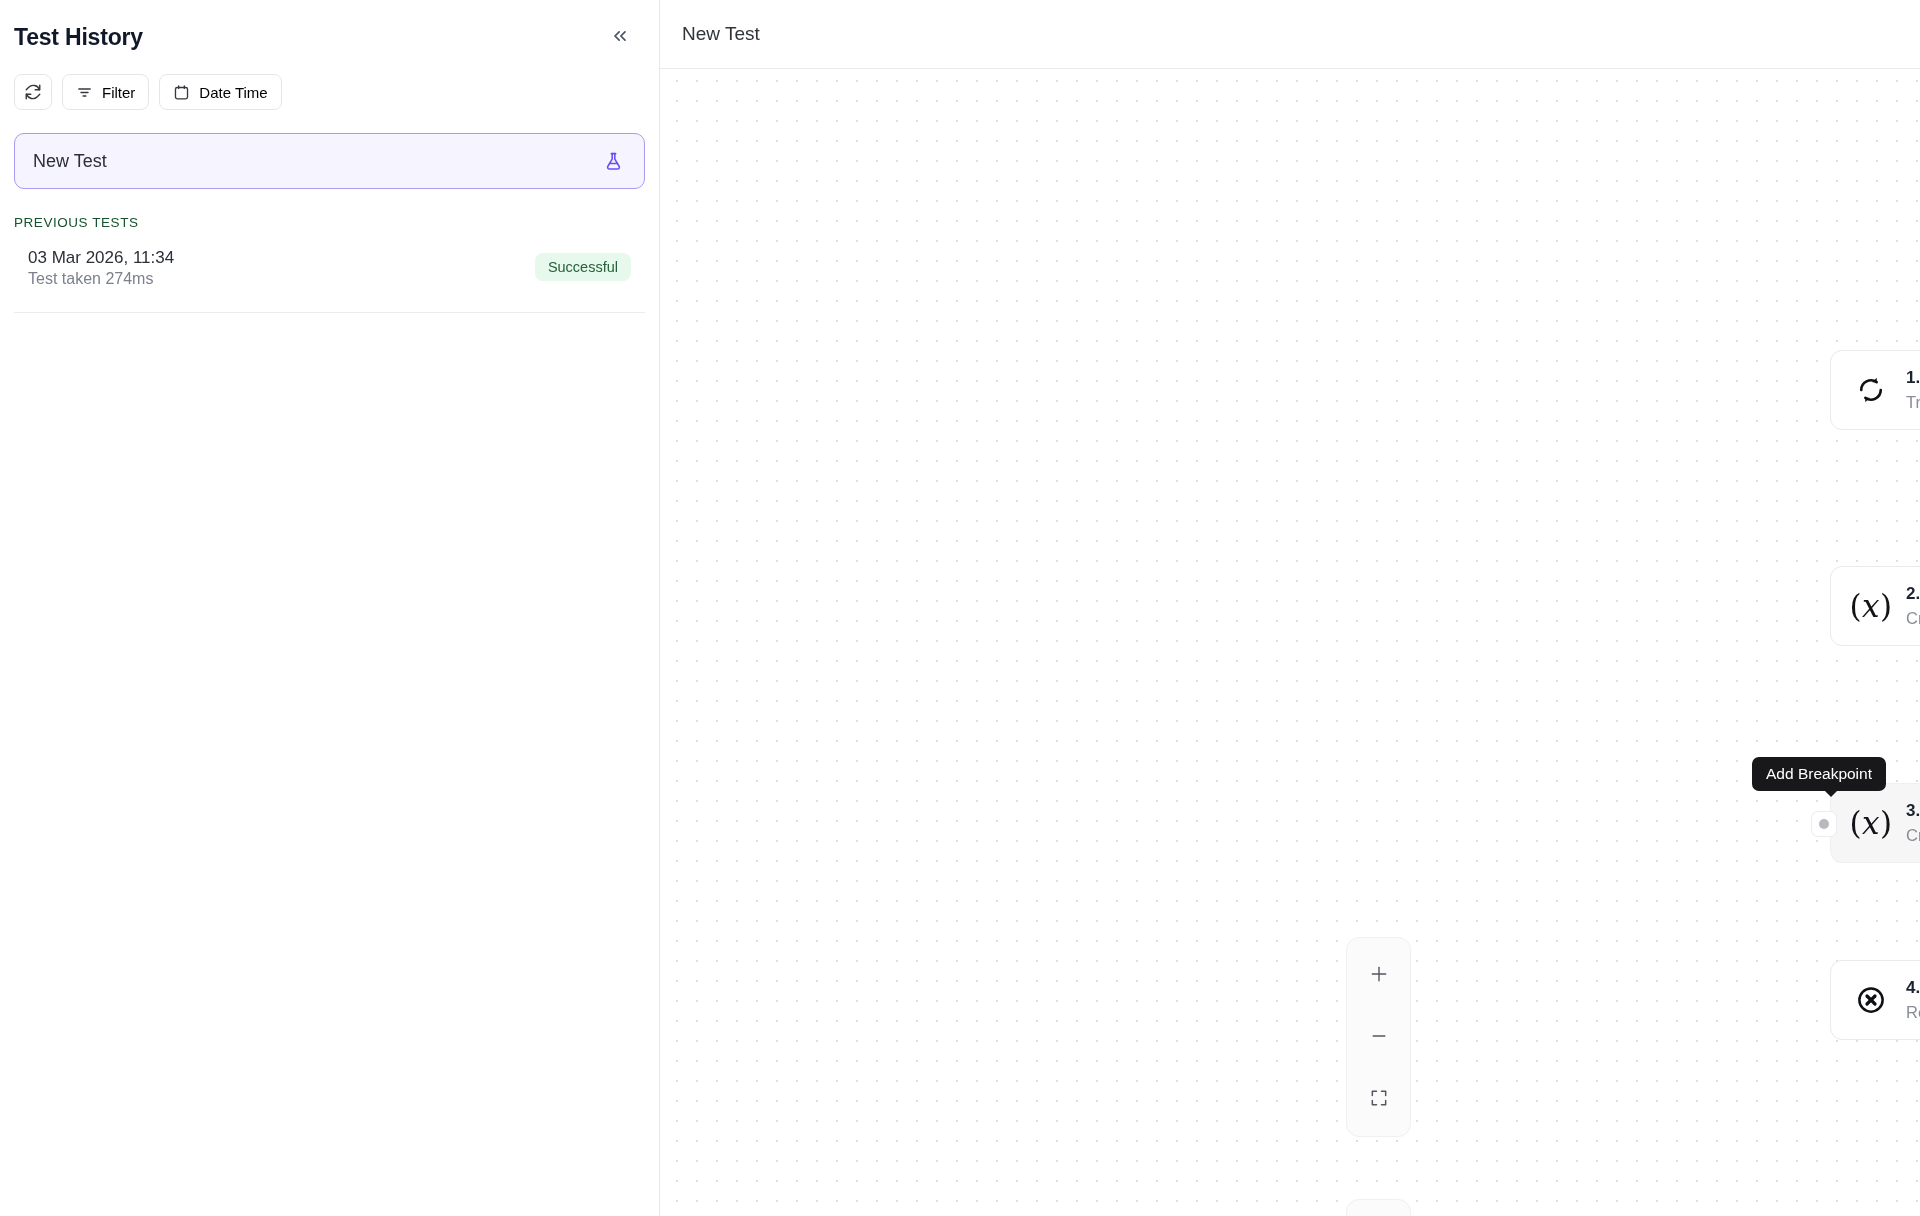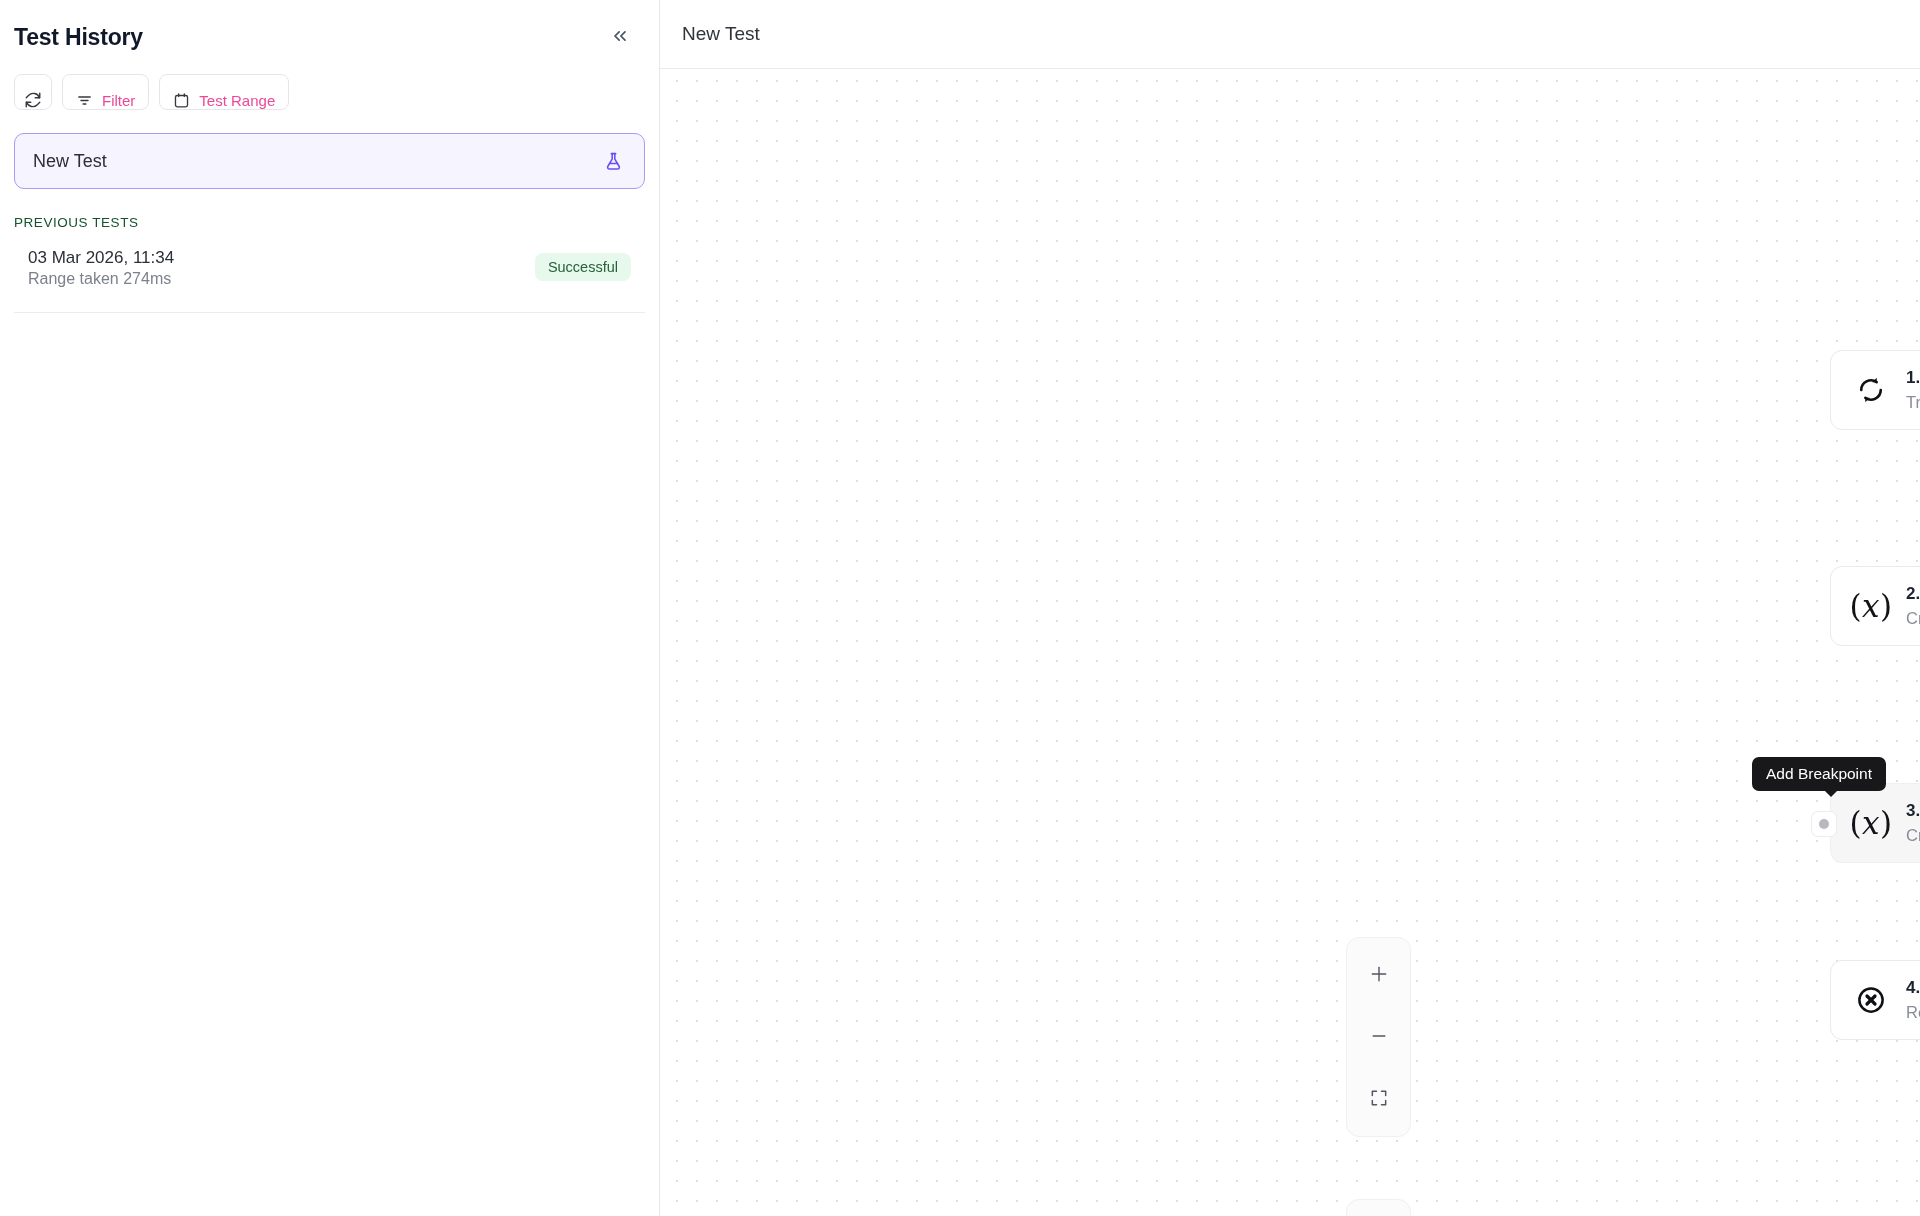--- a/index.html
+++ b/index.html
@@ -28,22 +28,22 @@
     font-size: 23px; font-weight: 700; color: #11182a; letter-spacing: -0.2px;
   }
   .collapse-btn {
     width: 30px; height: 30px; display: flex; align-items: center; justify-content: center;
     cursor: pointer; color: #4b5563; background: transparent; border: none;
   }
 
   .toolbar { display: flex; align-items: center; gap: 10px; padding: 16px 14px 0 14px; }
   .tb-btn {
     height: 36px; border: 1px solid #e6e6ea; border-radius: 8px;
-    background: #fff; display: inline-flex; align-items: flex-end; gap: 9px;
-    padding: 0 13px; font-size: 15px; color: #ec4899; cursor: pointer;
+    background: #fff; display: inline-flex; align-items: center; gap: 9px;
+    padding: 0 13px; font-size: 15px; color: #000000; cursor: pointer;
     font-family: "Liberation Sans", sans-serif;
   }
   .tb-btn.icon-only { width: 38px; padding: 0; justify-content: center; }
   .tb-btn svg { display: block; }
 
   .newtest-card {
     margin: 23px 14px 0 14px;
     height: 56px; border: 1px solid #a99af4; border-radius: 10px;
     background: #f6f4ff;
     display: flex; align-items: center; justify-content: space-between;
@@ -181,41 +181,41 @@
       </button>
 
       <button class="tb-btn">
         <span>
           <svg width="17" height="17" viewBox="0 0 24 24" fill="none" stroke="#35383f" stroke-width="1.9" stroke-linecap="round" stroke-linejoin="round">
             <rect x="3.5" y="5" width="17" height="16" rx="2.5"></rect>
             <line x1="8" y1="2.6" x2="8" y2="6.2"></line>
             <line x1="16" y1="2.6" x2="16" y2="6.2"></line>
           </svg>
         </span>
-        <span>Test Range</span>
+        <span>Date Time</span>
       </button>
     </div>
 
     <div class="newtest-card">
       <span class="newtest-label">New Test</span>
       <span class="flask-icon">
         <svg width="21" height="21" viewBox="0 0 24 24" fill="none" stroke="currentColor" stroke-width="1.8" stroke-linecap="round" stroke-linejoin="round">
           <path d="M9.5 3h5"></path>
           <path d="M10.5 3v6.2L5.6 17.4A2 2 0 0 0 7.3 20.5h9.4a2 2 0 0 0 1.7-3.1L13.5 9.2V3"></path>
           <path d="M7.8 14.2h8.4"></path>
         </svg>
       </span>
     </div>
 
     <div class="section-label">PREVIOUS TESTS</div>
 
     <div class="test-row">
       <div class="meta">
         <span class="test-date">03 Mar 2026, 11:34</span>
-        <span class="test-time">Range taken 274ms</span>
+        <span class="test-time">Test taken 274ms</span>
       </div>
       <span class="badge">Successful</span>
     </div>
 
   </aside>
 
   <section class="canvas-wrap">
 
     <div class="canvas-header">
       <span class="t">New Test</span>

